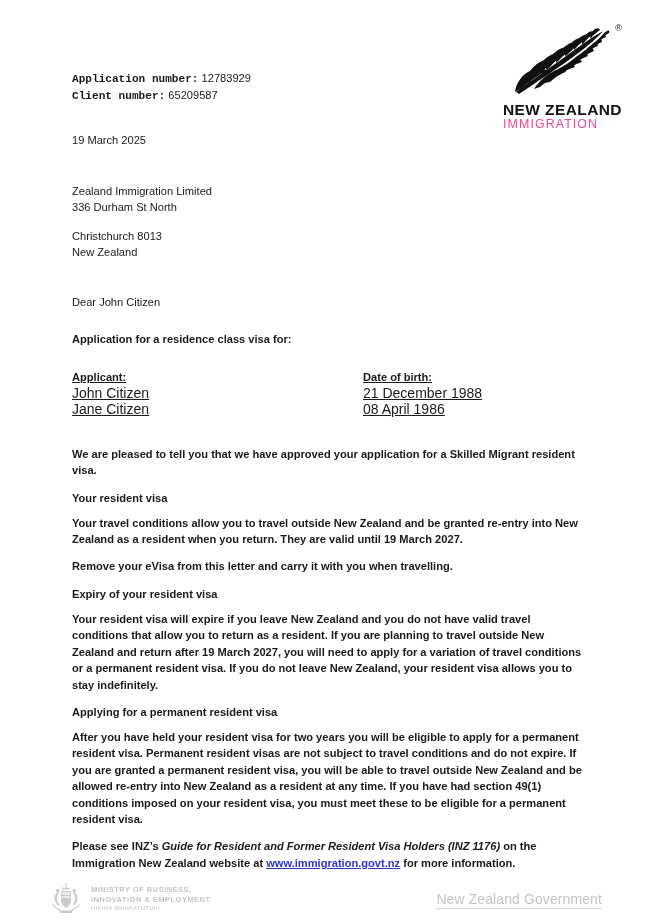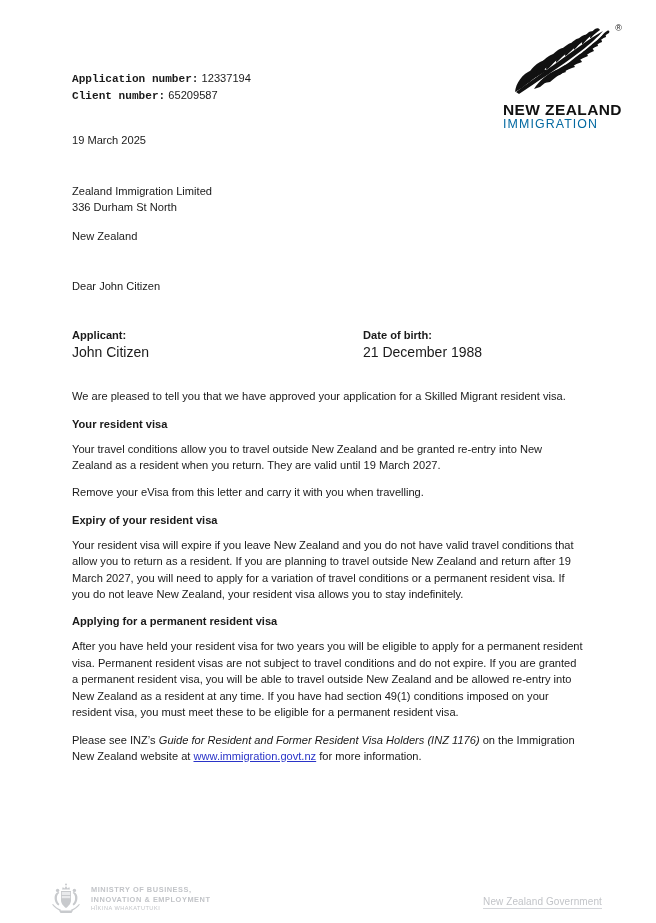--- a/index.html
+++ b/index.html
@@ -51,21 +51,21 @@
     letter-spacing: 0.4px;
     color: #111111;
     margin-top: 3px;
     margin-left: 3px;
     line-height: 1.12;
   }
   .logo-imm {
     font-size: 12.4px;
     font-weight: normal;
     letter-spacing: 1.1px;
-    color: #0369a1;
+    color: #ec4899;
     margin-left: 3px;
     line-height: 1.12;
   }
 
   
   .content {
     position: absolute;
     left: 72px;
     top: 70px;
     width: 512px;
@@ -77,33 +77,35 @@
   .ref-line b { font-weight: bold; font-family: Liberation Mono, monospace; }
 
   .gap-sm { height: 13px; }
   .gap-md { height: 20px; }
   .gap-lg { height: 28px; }
   .gap-xl { height: 34px; }
 
   p.para {
     margin: 0 0 11px 0;
     line-height: 16.4px;
+    font-weight: bold;
   }
   h2.heading {
     margin: 0 0 9px 0;
     font-size: 11.1px;
     font-weight: bold;
     line-height: 16px;
   }
   .addr-line { line-height: 16.2px; }
 
   
   .applicants {
     width: 100%;
     border-collapse: collapse;
+    text-decoration: underline;
   }
   .applicants td {
     padding: 0;
     vertical-align: top;
     line-height: 16.4px;
     font-size: 14px;
   }
   .applicants td.col-left { width: 291px; }
   .applicants th {
     text-align: left;
@@ -149,21 +151,21 @@
   .mbie-l3 {
     font-size: 5.6px;
     font-weight: normal;
     letter-spacing: 0.5px;
     margin-top: 1px;
   }
   .nzgovt {
     position: absolute;
     right: 42px;
     bottom: 14px;
-    font-size: 10px;
+    font-size: 14px;
     color: #c2c4c8;
     letter-spacing: 0.1px;
     border-bottom: 1px solid #d4d6da;
     padding-bottom: 1px;
   }
 </style>
 </head>
 <body>
 
 <div class="page">
@@ -200,52 +202,58 @@
       <span class="reg-mark">®</span>
     </div>
     <div class="logo-nz">NEW ZEALAND</div>
     <div class="logo-imm">IMMIGRATION</div>
   </div>
 
   <div class="content">
 
     <div class="ref-line">
       <b>Application number:</b>
-      <span>12337194</span>
+      <span>12783929</span>
     </div>
     <div class="ref-line">
       <b>Client number:</b>
       <span>65209587</span>
     </div>
 
     <div class="gap-lg"></div>
     <div class="ref-line">19 March 2025</div>
 
     <div class="gap-xl"></div>
     <div class="addr-line">Zealand Immigration Limited</div>
     <div class="addr-line">336 Durham St North</div>
     <div class="gap-sm"></div>
+    <div class="addr-line">Christchurch 8013</div>
     <div class="addr-line">New Zealand</div>
 
     <div class="gap-xl"></div>
     <div class="addr-line">Dear John Citizen</div>
 
     <div class="gap-md"></div>
+    <h2 class="heading">Application for a residence class visa for:</h2>
 
     <div class="gap-sm"></div>
     <table class="applicants">
       <tbody>
           <tr>
         <th class="col-left">Applicant:</th>
         <th>Date of birth:</th>
       </tr>
       <tr>
         <td class="col-left">John Citizen</td>
         <td>21 December 1988</td>
       </tr>
+      <tr>
+        <td class="col-left">Jane Citizen</td>
+        <td>08 April 1986</td>
+      </tr>
     </tbody>
       </table>
 
     <div class="gap-lg"></div>
     <p class="para">We are pleased to tell you that we have approved your application for a Skilled Migrant resident visa.</p>
 
     <h2 class="heading">Your resident visa</h2>
     <p class="para">Your travel conditions allow you to travel outside New Zealand and be granted re-entry into New Zealand as a resident when you return. They are valid until 19 March 2027.</p>
     <p class="para">Remove your eVisa from this letter and carry it with you when travelling.</p>
 

